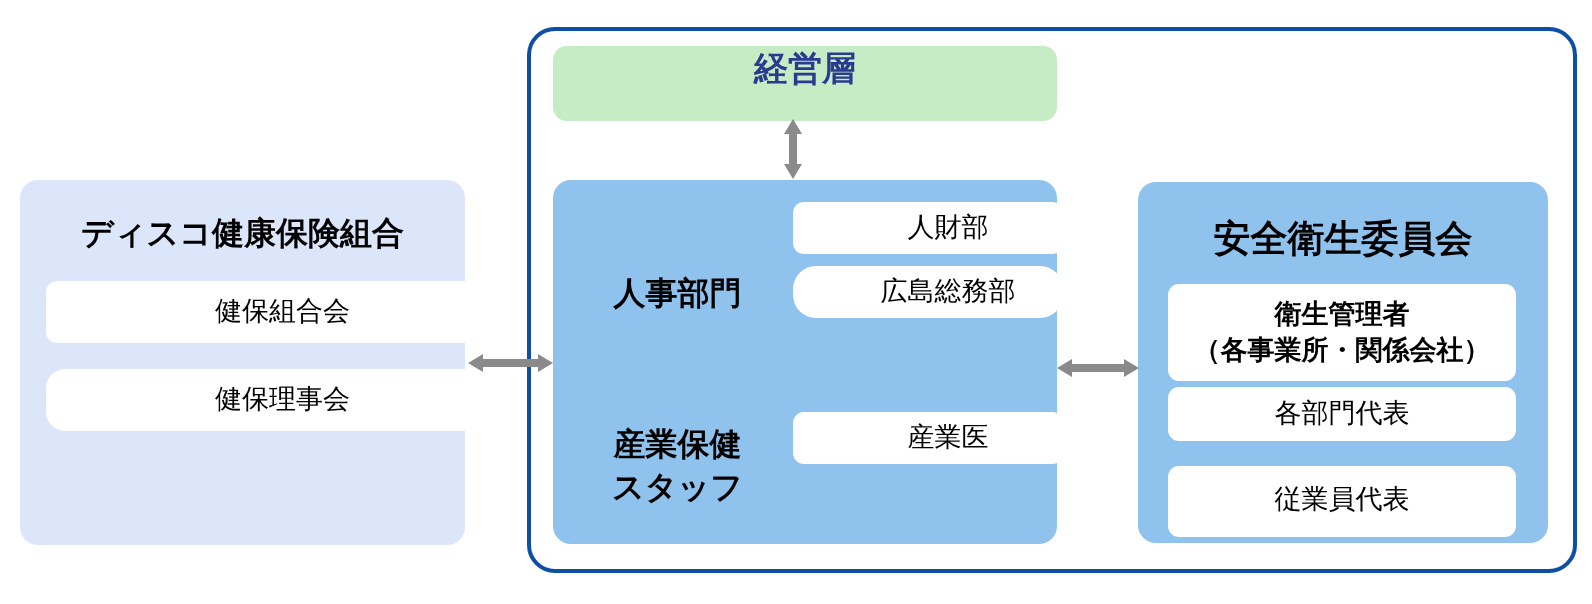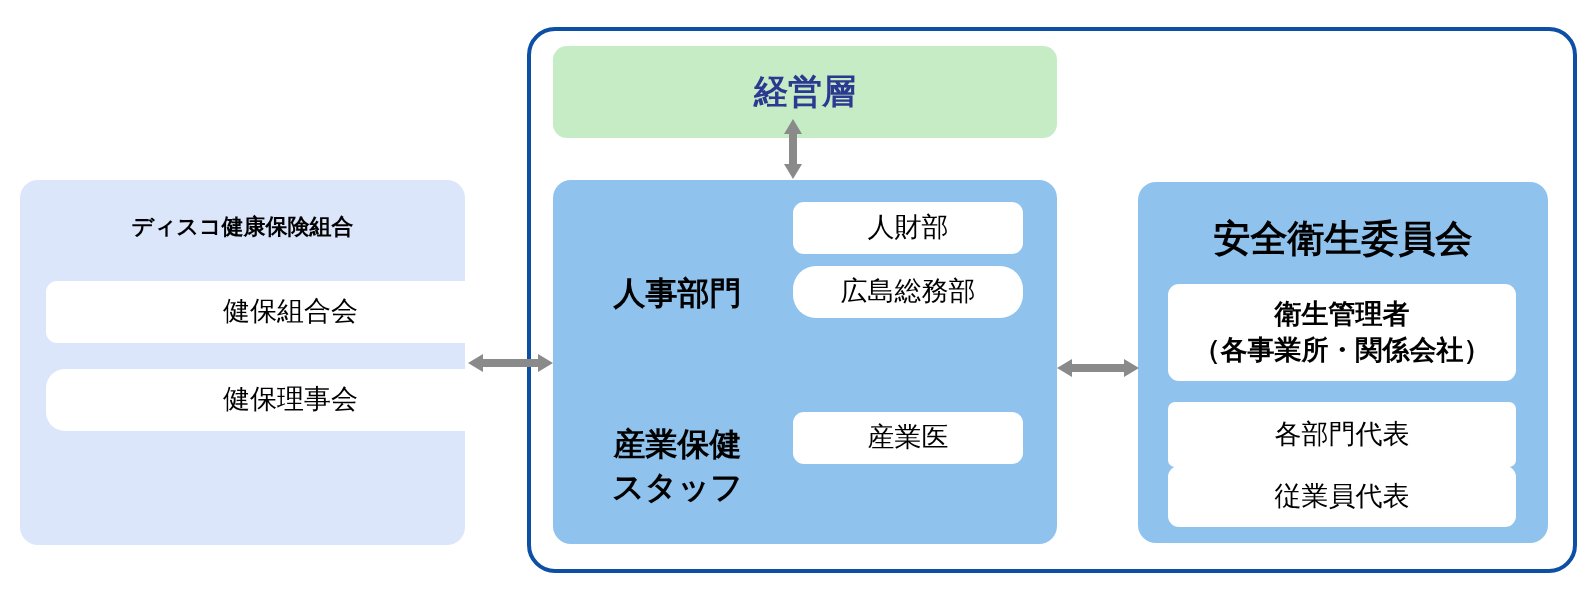--- a/index.html
+++ b/index.html
@@ -28,35 +28,35 @@
   
   .panel { position: absolute; z-index: 2; border-radius: 18px; }
 
   .left-panel   { left: 20px;   top: 180px; width: 445px; height: 365px; background: #dbe6fa; }
   .center-panel { left: 553px;  top: 180px; width: 504px; height: 364px; background: #8fc3ed; }
   .right-panel  { left: 1138px; top: 182px; width: 410px; height: 361px; background: #8fc3ed; }
 
   .management-box {
     position: absolute; z-index: 2;
     left: 553px; top: 46px;
-    width: 504px; height: 92px;
+    width: 504px; height: 75px;
     background: #c5ecc4;
     border-radius: 14px;
-    display: flex; align-items: center; justify-content: center;
+    display: flex; justify-content: center;
     font-size: 34px; font-weight: 700;
     color: #2b3990;
   }
 
   
   .panel-title {
     position: absolute; left: 0; right: 0;
     margin: 0; text-align: center;
     font-weight: 700; color: #000000;
   }
-  .left-panel .panel-title  { top: 32px; font-size: 22px; font-family: Liberation Mono, monospace; }
+  .left-panel .panel-title  { top: 32px; font-size: 32px; font-family: Liberation Mono, monospace; }
   .right-panel .panel-title { top: 32px; font-size: 37px; }
 
   .group-label {
     position: absolute;
     left: 12px; width: 225px;
     text-align: center;
     font-size: 32px; font-weight: 700;
     line-height: 1.35;
     white-space: pre-line;
   }
@@ -68,38 +68,38 @@
     position: absolute;
     background: #ffffff;
     border-radius: 11px;
     display: flex; align-items: center; justify-content: center;
     text-align: center;
     font-size: 27px; font-weight: 500;
     line-height: 1.3;
     white-space: pre-line;
   }
   
-  .left-panel .pill { left: 26px; width: 473px; height: 62px; padding-left: 8px; }
+  .left-panel .pill { left: 26px; width: 473px; height: 62px; }
   .lp0 { top: 101px; }
   .lp1 { top: 189px; border-radius: 19px; }
   .lp2 { top: 279px; }
 
   
-  .center-panel .pill { left: 240px; width: 230px; height: 52px; }
+  .center-panel .pill { left: 240px; width: 230px; height: 52px; padding-left: 40px; }
   .cp0 { top: 22px; }
   .cp1 { top: 86px; border-radius: 23px; }
   .cp2 { top: 150px; }
   .cp3 { top: 232px; }
   .cp4 { top: 297px; }
 
   
   .right-panel .pill { left: 30px; width: 348px; }
   .rp0 { top: 102px;  height: 97px; font-weight: bold; }
-  .rp1 { top: 220px; height: 65px; border-radius: 7px; }
-  .rp2 { top: 284px; height: 61px; }
+  .rp1 { top: 205px; height: 54px; }
+  .rp2 { top: 284px; height: 71px; font-family: Liberation Mono, monospace; }
 
   
   .arrow { position: absolute; z-index: 5; }
   .arrow path { fill: #8a8a8a; }
   .v-arrow  { left: 781px;  top: 119px; }
   .h-arrow-left  { left: 468px;  top: 351px; }
   .h-arrow-right { left: 1057px; top: 356px; }
 </style>
 </head>
 <body>

